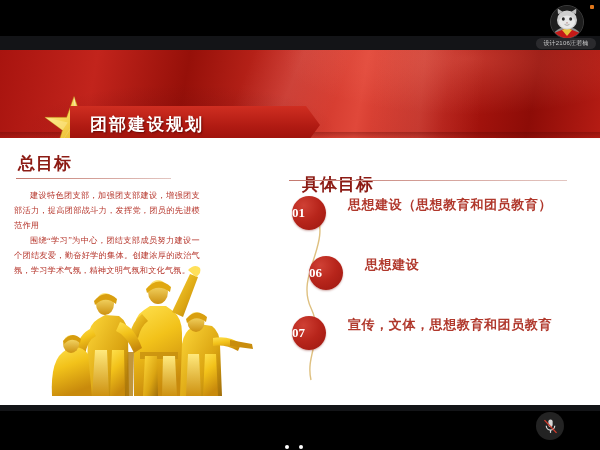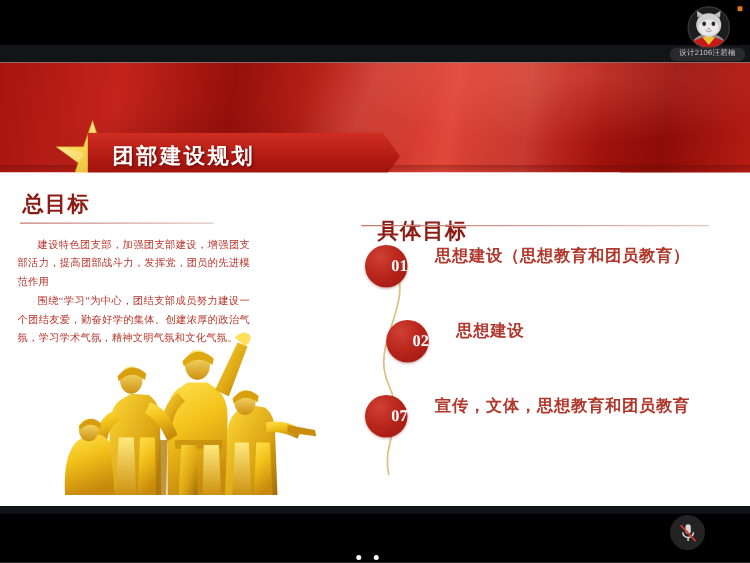--- a/index.html
+++ b/index.html
@@ -191,21 +191,21 @@
   }
   .goal-badge {
     position: absolute;
     width: 34px; height: 34px;
     border-radius: 50%;
     background: radial-gradient(circle at 34% 28%, #cf4034 0%, #b7251b 48%, #9c1710 100%);
     color: #ffffff;
     font-size: 13px;
     font-weight: bold;
     line-height: 34px;
-    text-align: right;
+    text-align: left;
     box-shadow: 0 1px 2px rgba(120,20,12,0.35);
     font-family: "Liberation Serif", serif;
   }
   .goal-label {
     position: absolute;
     left: 56px; top: 0;
     color: #b0382c;
     font-size: 13px;
     font-weight: bold;
     letter-spacing: 0.6px;
@@ -379,21 +379,21 @@
       <svg class="connector" viewBox="0 0 70 200">
         <path d="M26 14 C 44 48, 6 78, 22 112 C 36 142, 16 158, 22 184" stroke="#d8b56a" stroke-width="1.4" fill="none" opacity="0.85"></path>
       </svg>
 
       <div class="goal" style="left:292px; top:58px;">
         <div class="goal-badge">01</div>
         <div class="goal-label">思想建设（思想教育和团员教育）</div>
       </div>
 
       <div class="goal" style="left:309px; top:118px;">
-        <div class="goal-badge">02</div>
+        <div class="goal-badge">06</div>
         <div class="goal-label">思想建设</div>
       </div>
 
       <div class="goal" style="left:292px; top:178px;">
         <div class="goal-badge">07</div>
         <div class="goal-label">宣传，文体，思想教育和团员教育</div>
       </div>
 
     </div>
   </div>

